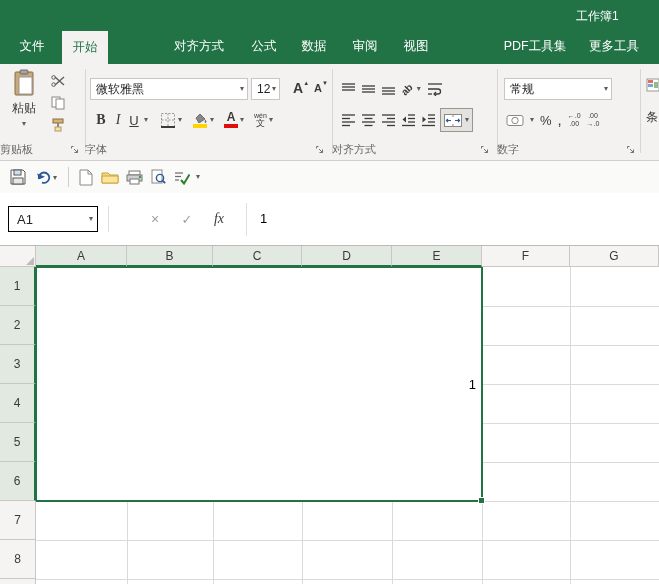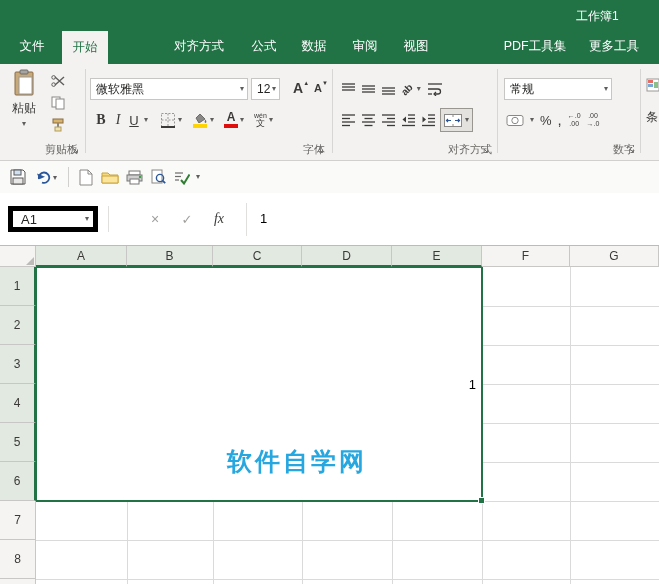--- a/index.html
+++ b/index.html
@@ -19,21 +19,21 @@
   .tab.active{top:3px;height:33px;line-height:33px;background:#f3f2f1;color:#217346;font-weight:normal}
   .t0{left:10px;width:44px}.t1{left:62px;width:46px}.t2{left:115px;width:44px}
   .t3{left:163px;width:72px}.t4{left:242px;width:44px}.t5{left:292px;width:44px}
   .t6{left:343px;width:44px}.t7{left:394px;width:44px}.t8{left:444px;width:44px}
   .t9{left:494px;width:82px}.t10{left:582px;width:64px}
 
   
   #ribbon{position:absolute;left:0;top:64px;width:659px;height:97px;background:#f3f2f1;border-bottom:1px solid #d2d0ce}
   .vsep{position:absolute;top:5px;width:1px;height:84px;background:#d8d6d4}
   .vs1{left:85px}.vs2{left:332px}.vs3{left:497px}.vs4{left:640px}
-  .glabel{position:absolute;bottom:3px;font-size:11px;color:#696764;text-align:right}
+  .glabel{position:absolute;bottom:3px;font-size:11px;color:#696764;text-align:left}
   .gl-clip{left:0;width:78px}.gl-font{left:85px;width:240px}
   .gl-align{left:332px;width:160px}.gl-num{left:497px;width:138px}
   .launcher{position:absolute;bottom:5px;width:10px;height:10px}
   .dl-clip{left:70px}.dl-font{left:315px}.dl-align{left:480px}.dl-num{left:626px}
 
   #paste{position:absolute;left:6px;top:5px;width:36px;height:76px;display:flex;flex-direction:column;align-items:center;gap:3px}
   #paste .plabel{font-size:12px;color:#3b3a39}
   #clip-small{position:absolute;left:46px;top:9px;display:flex;flex-direction:column;gap:7px}
   #clip-small .sbtn{width:24px;height:15px;display:flex;align-items:center;justify-content:center}
 
@@ -81,21 +81,21 @@
   #qat{position:absolute;left:0;top:161px;width:659px;height:32px;background:#fafaf9}
   .qbtn{position:absolute;top:6px;width:20px;height:20px;display:flex;align-items:center;justify-content:center}
   #q-save{left:8px}#q-undo{left:34px}
   #q-undo-dd{position:absolute;left:53px;top:13px}
   #q-sep{position:absolute;left:68px;top:6px;width:1px;height:20px;background:#d2d0ce}
   #q-new{left:76px}#q-open{left:100px}#q-print{left:124px}#q-preview{left:148px}#q-spell{left:172px}
   #q-more{position:absolute;left:196px;top:12px}
 
   
   #formula{position:absolute;left:0;top:193px;width:659px;height:53px;background:#fff;border-bottom:1px solid #bdbbb9}
-  #namebox{position:absolute;left:8px;top:13px;width:90px;height:26px;border:5px solid #000000;background:#fff;display:flex;align-items:center;padding:0 4px 0 8px;font-size:13px;color:#252423}
+  #namebox{position:absolute;left:8px;top:13px;width:90px;height:26px;border:1px solid #000000;background:#fff;display:flex;align-items:center;padding:0 4px 0 8px;font-size:13px;color:#252423}
   #namebox .ct{flex:1}
   #nb-sep{position:absolute;left:108px;top:13px;width:1px;height:26px;background:#e1dfdd}
   .fbarbtn{position:absolute;top:16px;width:22px;height:20px;display:flex;align-items:center;justify-content:center}
   #f-cancel{left:144px;color:#a19f9d;font-size:14px}
   #f-enter{left:176px;color:#a19f9d;font-size:13px}
   #f-fx{left:208px;color:#3b3a39;font-family:"Liberation Serif","DejaVu Serif",serif;font-style:italic;font-size:14px}
   #f-sep{position:absolute;left:246px;top:10px;width:1px;height:33px;background:#e1dfdd}
   #f-value{position:absolute;left:260px;top:0;height:52px;line-height:52px;font-size:13px;color:#000}
 
   
@@ -493,21 +493,20 @@
         <div class="ghl h6"></div>
         <div class="ghl h7"></div>
         <div class="ghl h8"></div>
     </div>
 
     <div id="merged">
       <span>1</span>
     </div>
 
     <div id="wm">
-      <div class="l1">软件自学网</div>
     </div>
 
     <div id="selbox"></div>
     <div id="handle"></div>
 
     <div id="corner">
         <span class="tri"></span>
       </div>
     <div class="colh ch0 sel">A</div>
     <div class="colh ch1 sel">B</div>

